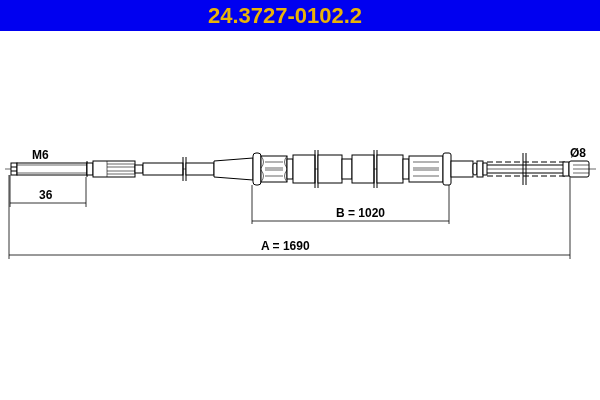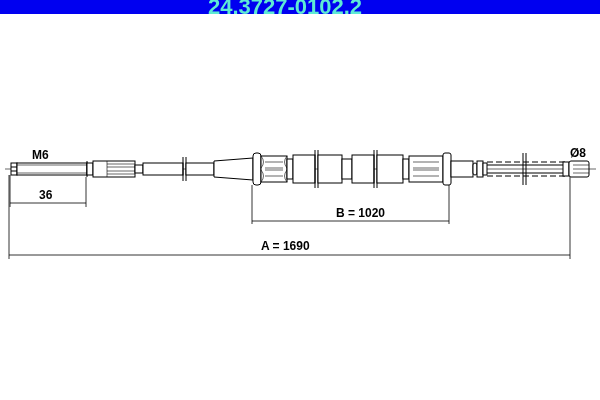--- a/index.html
+++ b/index.html
@@ -1,19 +1,19 @@
 <!DOCTYPE html>
 <html><head>
   <meta charset="utf-8">
   <style>
     html, body { margin: 0; padding: 0; background: #ffffff; }
     body { width: 600px; height: 400px; overflow: hidden; position: relative; font-family: "Liberation Sans", sans-serif; }
     .header {
-      position: absolute; left: 0; top: 0; width: 600px; height: 14px;
-      background: #0000f0; color: #5eead4;
+      position: absolute; left: 0; top: 0; width: 600px; height: 31px;
+      background: #0000f0; color: #eab308;
       display: flex; align-items: center; justify-content: center;
       font-family: "Liberation Sans", sans-serif; font-weight: bold; font-size: 22px;
     }
     .header .pn { margin-right: 30px; }
     svg.drawing { position: absolute; left: 0; top: 0; }
     .lbl { font-family: "Liberation Sans", sans-serif; font-weight: bold; font-size: 12px; fill: #000; }
     .ln { stroke: #000; fill: none; stroke-width: 1; }
     .lnw { stroke: #000; fill: #fff; stroke-width: 1; }
     .thin { stroke: #000; fill: none; stroke-width: 0.6; }
     .dim { stroke: #000; fill: none; stroke-width: 0.8; }

